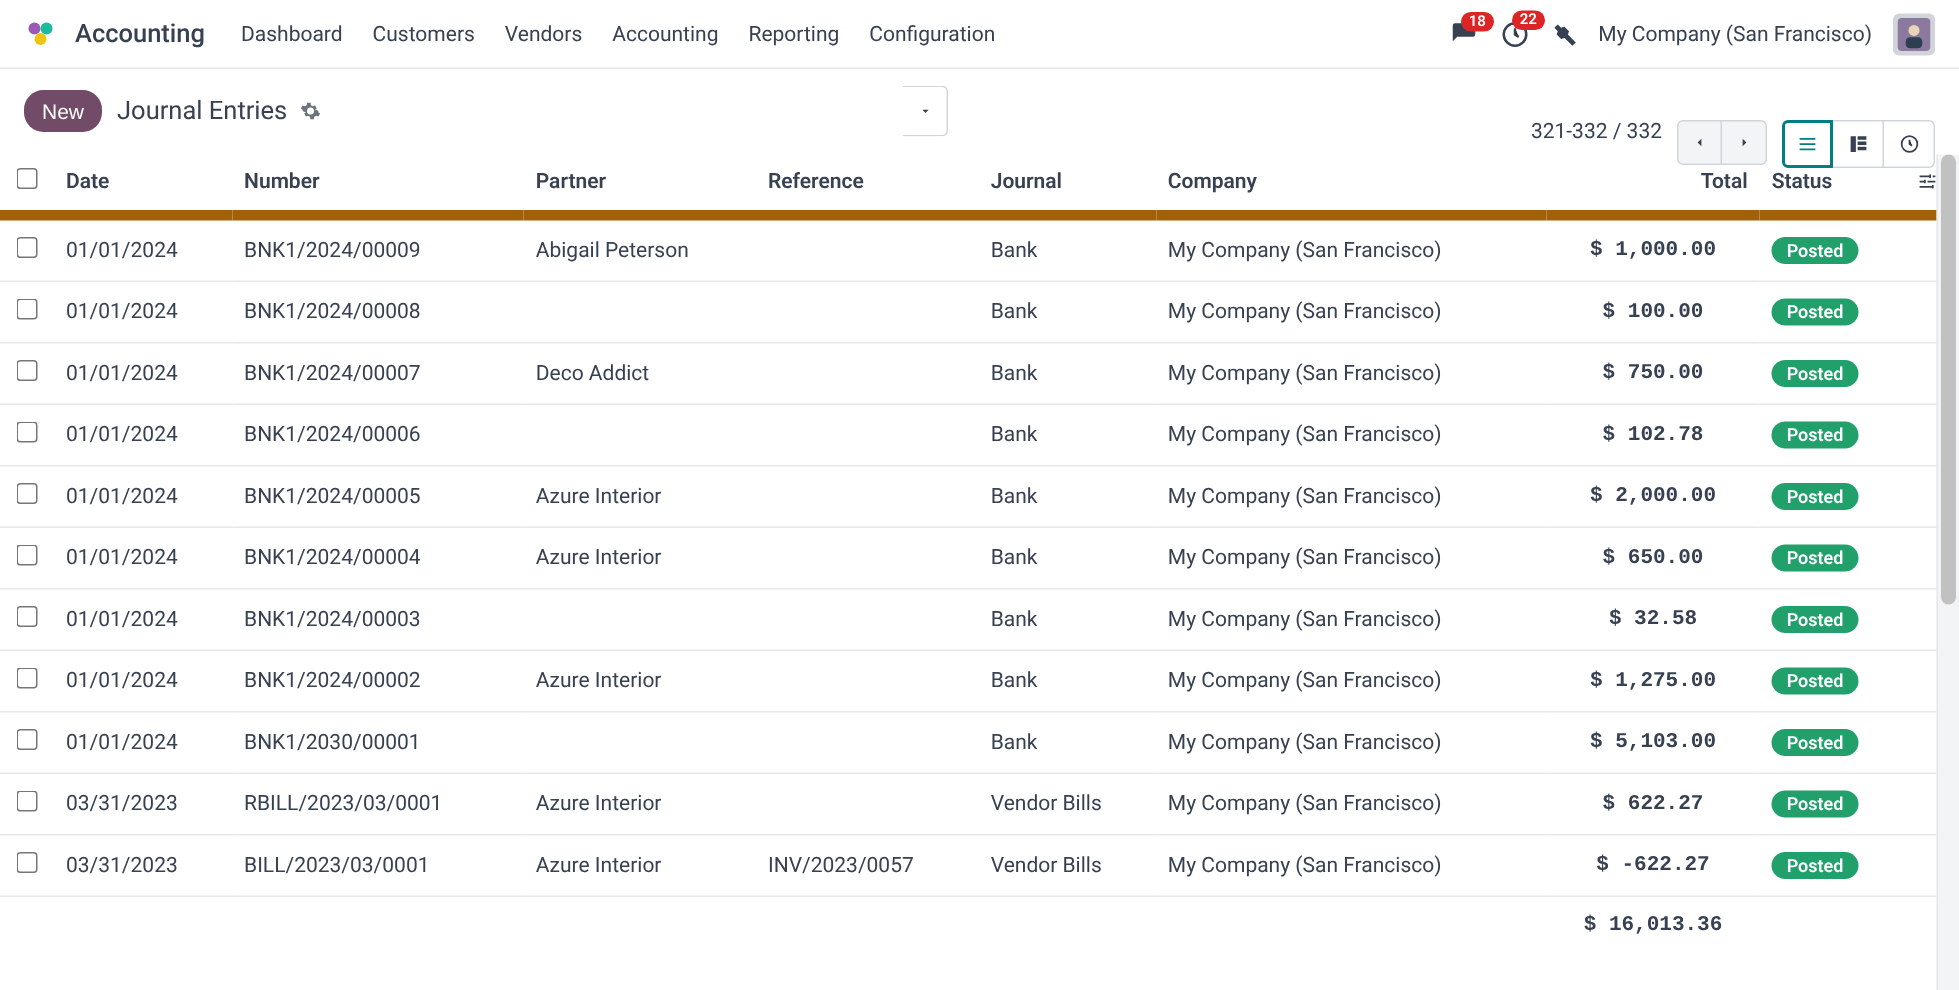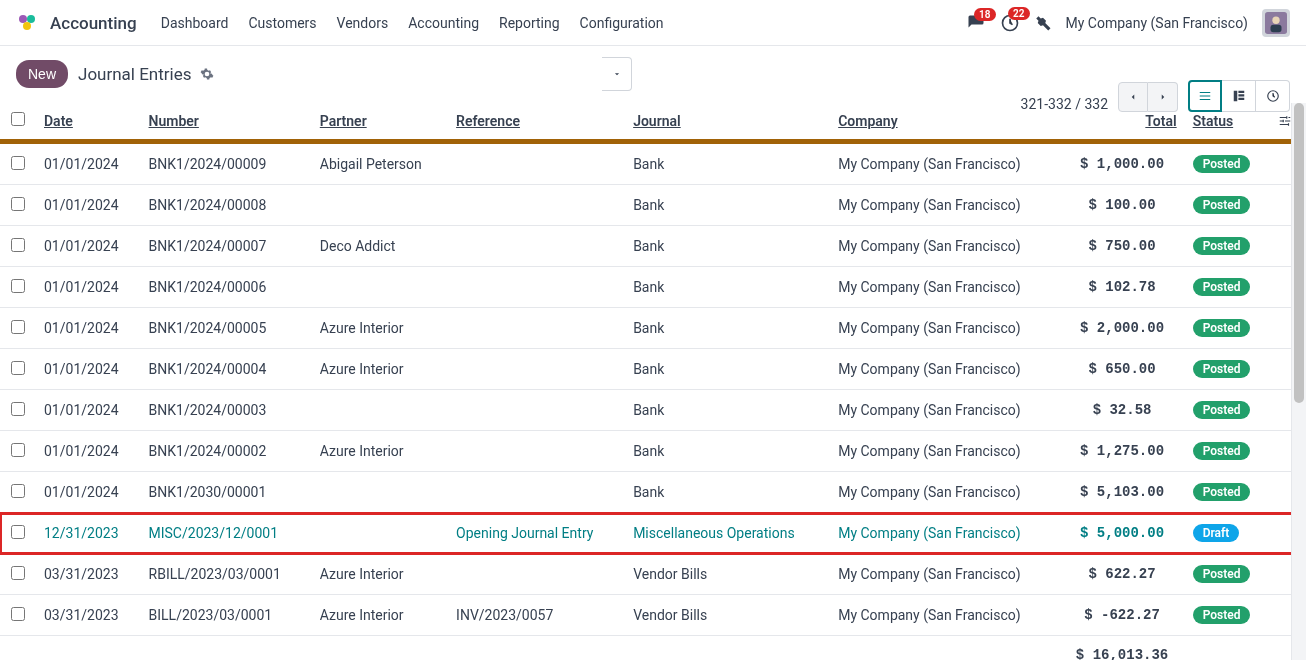--- a/index.html
+++ b/index.html
@@ -18,37 +18,37 @@
   .avatar { width: 28px; height: 28px; border-radius: 4px; background: #d1d5db; display: flex; align-items: center; justify-content: center; }
   
   
   .controlbar { display: flex; align-items: center; height: 56px; padding: 0 16px; }
   .btn-new { background: #714b67; color: #fff; border: none; padding: 6px 12px; border-radius: 13px; font-size: 14px; font-weight: 500; cursor: pointer; margin-right: 10px; }
   .breadcrumb { font-size: 17px; color: #374151; }
   .gear { margin-left: 8px; color: #6b7280; cursor: pointer; }
   .searchbox { display: flex; align-items: center; border: 1px solid #d1d5db; border-radius: 4px 0 0 4px; padding: 6px 10px; width: 390px; height: 34px; }
   .searchbox input { border: none; outline: none; flex: 1; font-size: 14px; color: #6b7280; margin-left: 8px; }
   .search-caret { border: 1px solid #d1d5db; border-left: none; border-radius: 0 4px 4px 0; width: 30px; height: 34px; display: flex; align-items: center; justify-content: center; cursor: pointer; }
-  .controlbar-right { margin-left: auto; display: flex; align-items: flex-end; gap: 10px; margin-top: 44px; }
+  .controlbar-right { margin-left: auto; display: flex; align-items: flex-start; gap: 10px; margin-top: 44px; }
   .pager { font-size: 14px; color: #374151; }
   .pager-btns { display: flex; }
   .pgbtn { width: 30px; height: 30px; border: 1px solid #d1d5db; background: #f3f4f6; display: flex; align-items: center; justify-content: center; cursor: pointer; }
   .pgbtn:first-child { border-radius: 4px 0 0 4px; }
   .pgbtn:last-child { border-radius: 0 4px 4px 0; border-left: none; }
   .viewbtns { display: flex; }
   .vbtn { width: 34px; height: 32px; border: 1px solid #d1d5db; background: #fff; display: flex; align-items: center; justify-content: center; cursor: pointer; }
   .vbtn.active { border-color: #017e84; color: #017e84; border-width: 2px; }
   .vbtn + .vbtn { border-left: none; }
   .vbtn:first-child { border-radius: 4px 0 0 4px; }
   .vbtn:last-child { border-radius: 0 4px 4px 0; }
   
   
   .tablewrap { overflow-y: auto; height: calc(660px - 46px - 56px); }
   table { width: 100%; border-collapse: collapse; }
-  th { text-align: left; font-weight: 600; font-size: 14px; padding: 10px 8px; border-bottom: 5px solid #a16207; color: #374151; text-decoration: underline; }
+  th { text-align: left; font-weight: 600; font-size: 14px; padding: 10px 8px; border-bottom: 7px solid #a16207; color: #374151; }
   th.right { text-align: right; }
   td { padding: 11px 8px; border-bottom: 1px solid #e5e7eb; font-size: 14px; }
   td.right { text-align: center; font-family: Liberation Mono, monospace; }
   .chk { width: 36px; text-align: center; }
   .chk input { width: 14px; height: 14px; }
   .status-pill { display: inline-block; padding: 2px 10px; border-radius: 10px; font-size: 12px; font-weight: 600; color: #fff; }
   .status-posted { background: #22a06b; }
   .status-draft { background: #0ea5e9; }
   tr.highlighted { outline: 3px solid #dc2626; outline-offset: -2px; }
   tr.highlighted td { color: #017e84; }
@@ -285,32 +285,20 @@
           <td>01/01/2024</td>
           <td>BNK1/2030/00001</td>
           <td></td>
           <td></td>
           <td>Bank</td>
           <td>My Company (San Francisco)</td>
           <td class="right"><b>$ 5,103.00</b></td>
           <td><span class="status-pill status-posted">Posted</span></td>
           <td></td>
         </tr>
-        <tr class="highlighted">
-          <td class="chk"><input type="checkbox" style=""></td>
-          <td>12/31/2023</td>
-          <td>MISC/2023/12/0001</td>
-          <td></td>
-          <td>Opening Journal Entry</td>
-          <td>Miscellaneous Operations</td>
-          <td>My Company (San Francisco)</td>
-          <td class="right"><b>$ 5,000.00</b></td>
-          <td><span class="status-pill status-draft">Draft</span></td>
-          <td></td>
-        </tr>
         <tr>
           <td class="chk"><input type="checkbox" style=""></td>
           <td>03/31/2023</td>
           <td>RBILL/2023/03/0001</td>
           <td>Azure Interior</td>
           <td></td>
           <td>Vendor Bills</td>
           <td>My Company (San Francisco)</td>
           <td class="right"><b>$ 622.27</b></td>
           <td><span class="status-pill status-posted">Posted</span></td>

